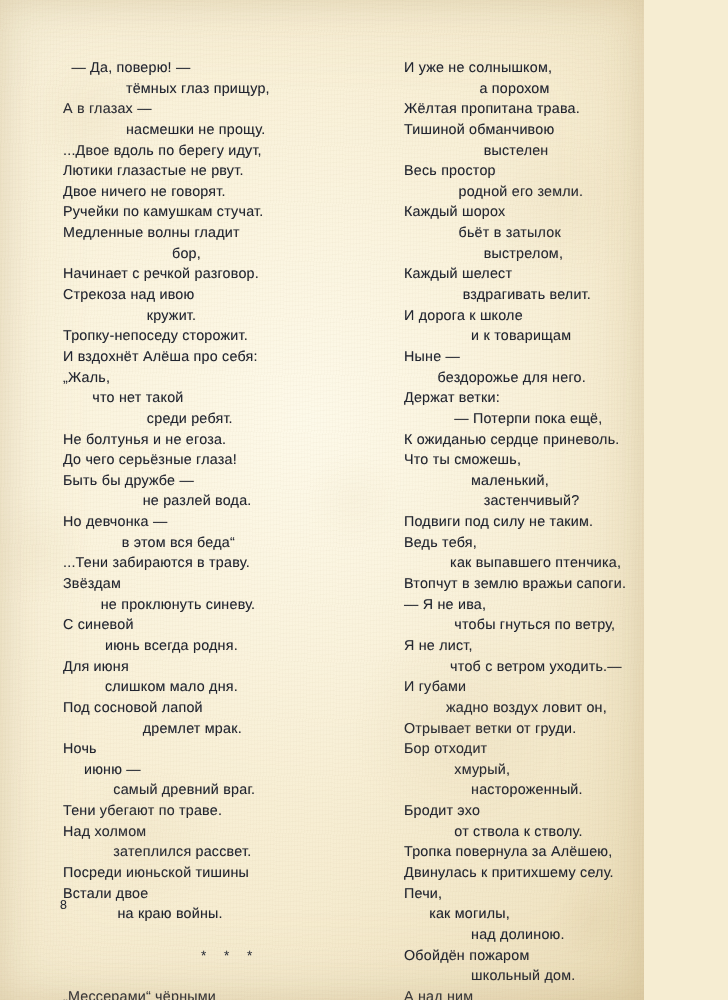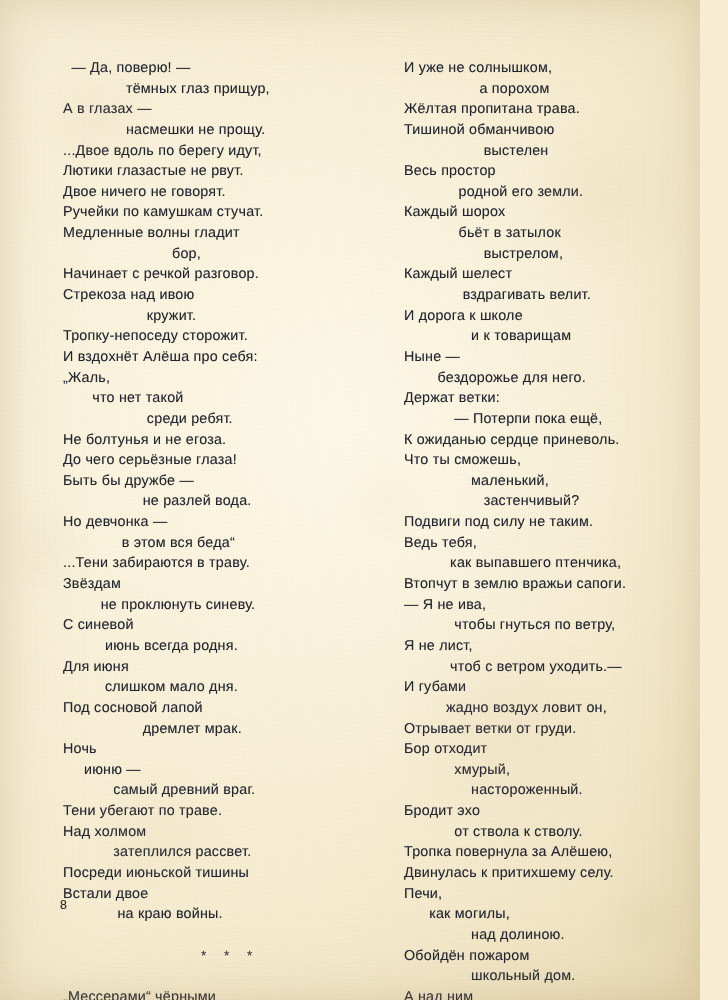--- a/index.html
+++ b/index.html
@@ -10,26 +10,27 @@
     width: 728px;
     height: 1000px;
     overflow: hidden;
     background: #f6edd2;
     font-family: "Liberation Sans", sans-serif;
   }
 
   
   #page {
     position: relative;
-    width: 700px;
+    width: 632px;
     height: 1000px;
     background:
       radial-gradient(ellipse 120% 85% at 48% 42%, rgba(255,252,238,0.85) 0%, rgba(255,250,232,0.30) 45%, rgba(238,224,190,0.00) 78%),
       linear-gradient(103deg, #f8f0d8 0%, #f6ecd0 28%, #f4e9cb 58%, #efe2c0 86%, #e9dbb6 100%);
     overflow: hidden;
+    padding-left: 12px;
   }
   
   #grain {
     position: absolute;
     inset: 0;
     pointer-events: none;
     opacity: .5;
     background-image:
       repeating-linear-gradient(91deg, rgba(165,140,95,0.055) 0px, rgba(165,140,95,0.055) 1px, rgba(0,0,0,0) 1px, rgba(0,0,0,0) 3px),
       repeating-linear-gradient(2deg, rgba(150,125,85,0.045) 0px, rgba(150,125,85,0.045) 1px, rgba(0,0,0,0) 1px, rgba(0,0,0,0) 4px),

